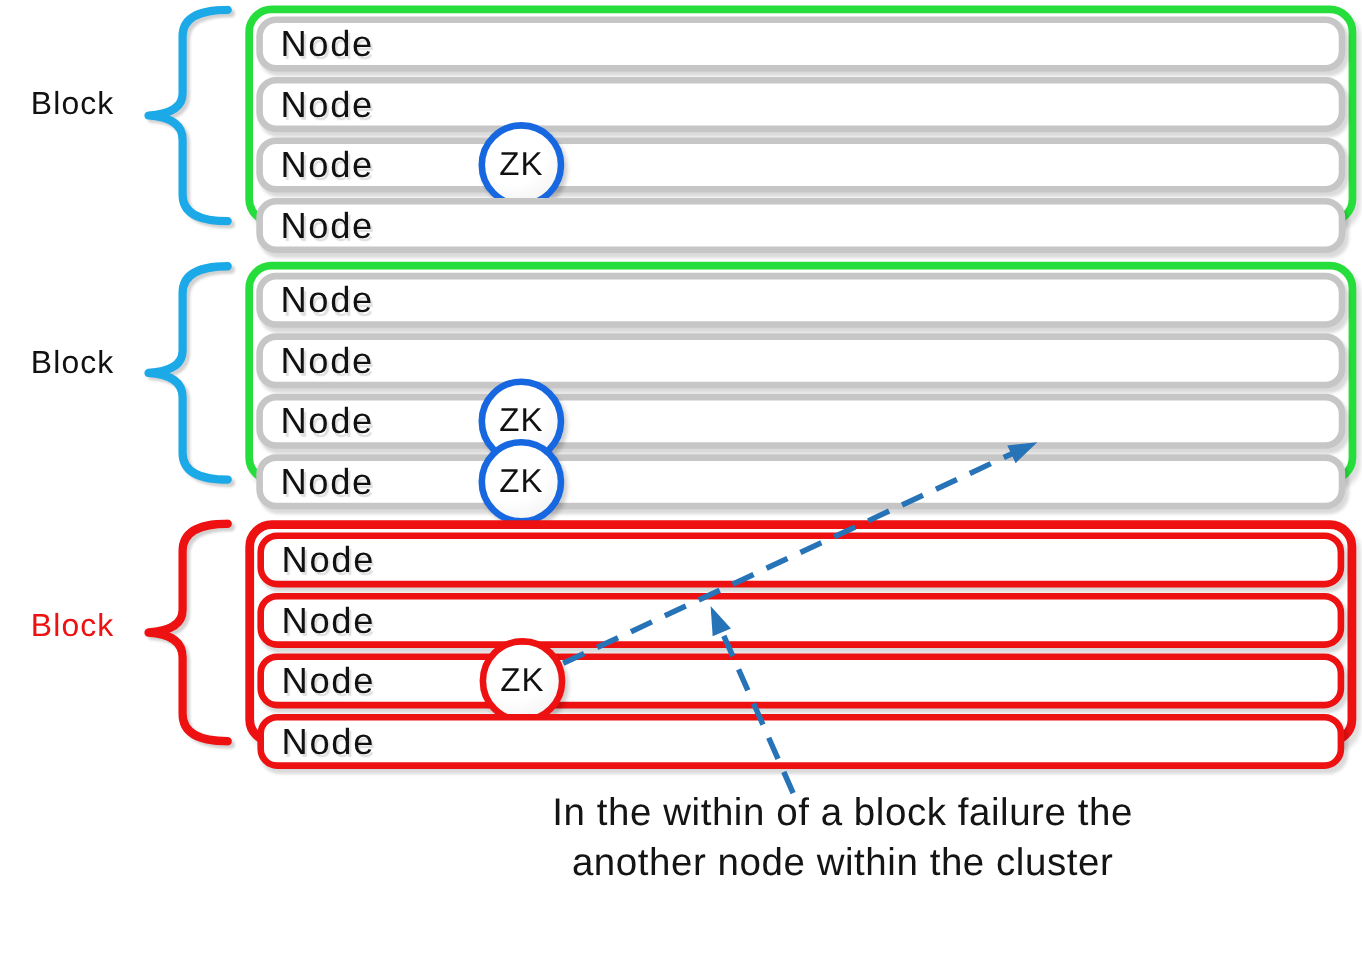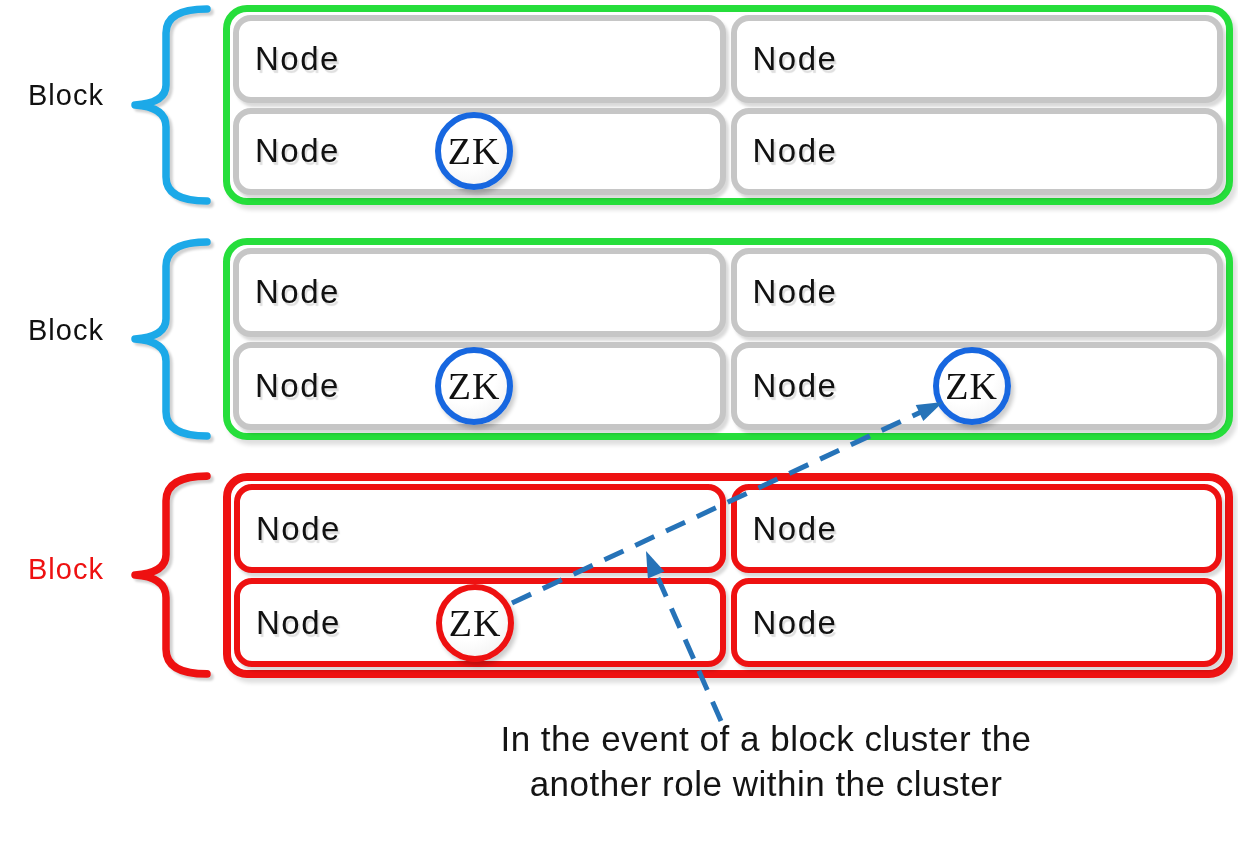--- a/index.html
+++ b/index.html
@@ -21,21 +21,21 @@
   .brace{position:absolute;left:130px;width:84px;filter:drop-shadow(3px 3px 1px rgba(0,0,0,0.18));}
   .brace path{fill:none;stroke-width:7.5;stroke-linecap:round;stroke-linejoin:round;}
   .brace.healthy path{stroke:#1ca9e8;}
   .brace.failed path{stroke:#ee1111;}
   .br-1{top:5px;height:200px;} .br-2{top:238px;height:202px;} .br-3{top:472px;height:206px;}
 
   
   .block{
     position:absolute;left:223px;width:1010px;box-sizing:border-box;
     background:#fff;border:7px solid #26de3b;border-radius:24px;
-    display:grid;grid-template-columns:1fr 1fr;gap:5px;padding:3px;
+    display:grid;grid-template-columns:1fr;gap:5px;padding:3px;
     box-shadow:4px 5px 4px rgba(0,0,0,0.13);
   }
   .blk-1{top:5px;height:200px;}
   .blk-2{top:238px;height:202px;}
   .blk-3{top:473px;height:205px;border-color:#ee1111;border-width:8px;}
 
   .node{
     position:relative;box-sizing:border-box;background:#fff;
     border:6px solid #c6c6c6;border-radius:18px;
     display:flex;align-items:center;padding-left:16px;
@@ -47,23 +47,22 @@
     text-shadow:2px 3px 1px rgba(0,0,0,0.13);
   }
 
   
   .zk{
     position:absolute;left:196px;top:50%;transform:translateY(-50%);
     width:78px;height:78px;border-radius:50%;box-sizing:border-box;
     border:6px solid #1767e0;
     background:radial-gradient(circle at 38% 30%, #ffffff 50%, #ededed 100%);
     display:flex;align-items:center;justify-content:center;
-    font-size:38px;letter-spacing:1px;color:#111;
+    font-size:30px;letter-spacing:1px;color:#111;
     box-shadow:3px 4px 4px rgba(0,0,0,0.2);
-    font-family:Liberation Serif, serif;
   }
   .zk.failed{border-color:#ee1111;}
 
   
   .arrows{position:absolute;left:0;top:0;width:1238px;height:868px;pointer-events:none;}
   .arrow-line{stroke:#2673b8;stroke-width:5;stroke-dasharray:21 13;fill:none;}
   .arrow-head{fill:#2673b8;stroke:none;}
 
   
   .caption{
@@ -145,17 +144,17 @@
       <line class="arrow-line" x1="512" y1="603" x2="921" y2="412"></line>
       <polygon class="arrow-head" points="943,402 923.3,421.1 915.7,404.9"></polygon>
     </g>
     <g>
       <line class="arrow-line" x1="721" y1="721" x2="658" y2="578"></line>
       <polygon class="arrow-head" points="646,551 664.5,571.4 647.9,578.4"></polygon>
     </g>
   </svg>
 
   <div class="caption">
-    <div>In the event of a block cluster the</div>
-    <div>another role within the cluster</div>
+    <div>In the within of a block failure the</div>
+    <div>another node within the cluster</div>
   </div>
 
 </div>
 
 </body></html>

